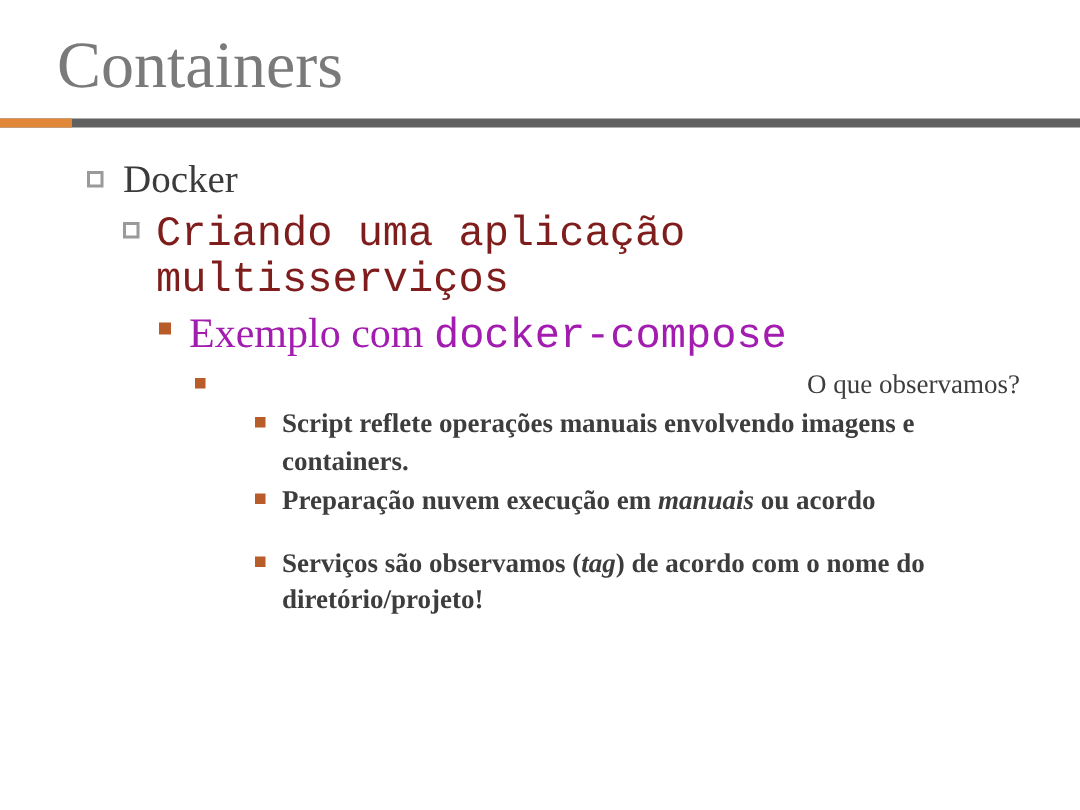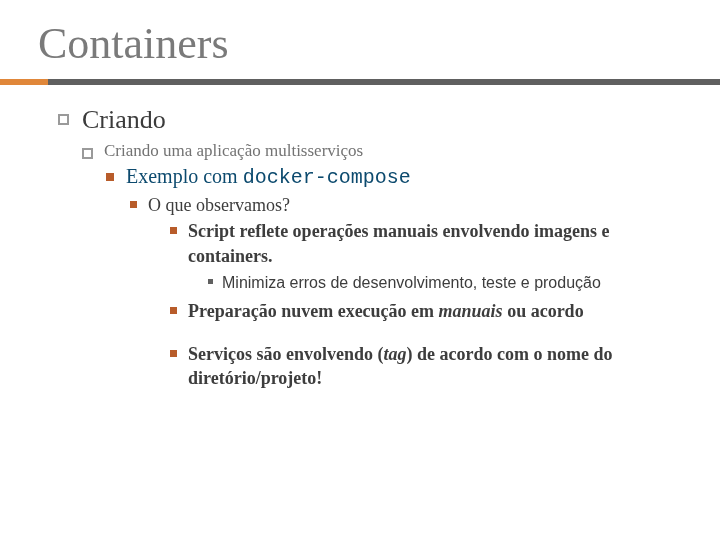--- a/index.html
+++ b/index.html
@@ -54,59 +54,61 @@
     content: "";
     position: absolute;
     left: 0;
     top: 9px;
     width: 11px;
     height: 11px;
     border: 2px solid #9a9a9a;
     box-sizing: border-box;
   }
   .l2 {
-    font-size: 17px;
+    font-size: 28px;
     margin: 4px 0 4px 24px;
     position: relative;
     padding-left: 22px;
-    color: #737373;
+    color: #7f1d1d;
+    font-family: Liberation Mono, monospace;
   }
   .l2::before {
     content: "";
     position: absolute;
     left: 0;
     top: 7px;
     width: 11px;
     height: 11px;
     border: 2px solid #9a9a9a;
     box-sizing: border-box;
   }
   .l3 {
-    font-size: 20px;
+    font-size: 28px;
     margin: 4px 0 4px 48px;
     position: relative;
     padding-left: 20px;
-    color: #0c4a6e;
+    color: #a21caf;
   }
   .l3::before {
     content: "";
     position: absolute;
     left: 0;
     top: 8px;
     width: 8px;
     height: 8px;
     background: #b85c2a;
   }
   .l4 {
     font-size: 18px;
     margin: 2px 0 2px 72px;
     position: relative;
     padding-left: 18px;
     color: #3d3d3d;
     line-height: 1.35;
+    text-align: right;
   }
   .l4::before {
     content: "";
     position: absolute;
     left: 0;
     top: 8px;
     width: 7px;
     height: 7px;
     background: #b85c2a;
   }
@@ -159,48 +161,45 @@
 </head>
 <body>
 
 <div class="slide">
   <div class="title">Containers</div>
   <div class="rule"></div>
 
   <div class="body">
 
     <div class="l1">
-      <span>Criando</span>
+      <span>Docker</span>
     </div>
 
     <div class="l2">
       <span>Criando uma aplicação multisserviços</span>
     </div>
 
     <div class="l3">
       <span>Exemplo com </span><span class="mono">docker-compose</span>
     </div>
 
     <div class="l4">
       <span>O que observamos?</span>
     </div>
 
     <div class="l5">
       <span>Script reflete operações manuais envolvendo imagens e containers.</span>
     </div>
 
-    <div class="l6">
-      <span>Minimiza erros de desenvolvimento, teste e produção</span>
-    </div>
 
     <div class="l5">
       <span>Preparação nuvem execução em </span><span class="italic">manuais</span><span> ou acordo</span>
     </div>
 
 
     <div class="gap"></div>
 
     <div class="l5">
-      <span>Serviços são envolvendo (</span><span class="italic">tag</span><span>) de acordo com o nome do diretório/projeto!</span>
+      <span>Serviços são observamos (</span><span class="italic">tag</span><span>) de acordo com o nome do diretório/projeto!</span>
     </div>
 
   </div>
 </div>
 
 </body></html>

